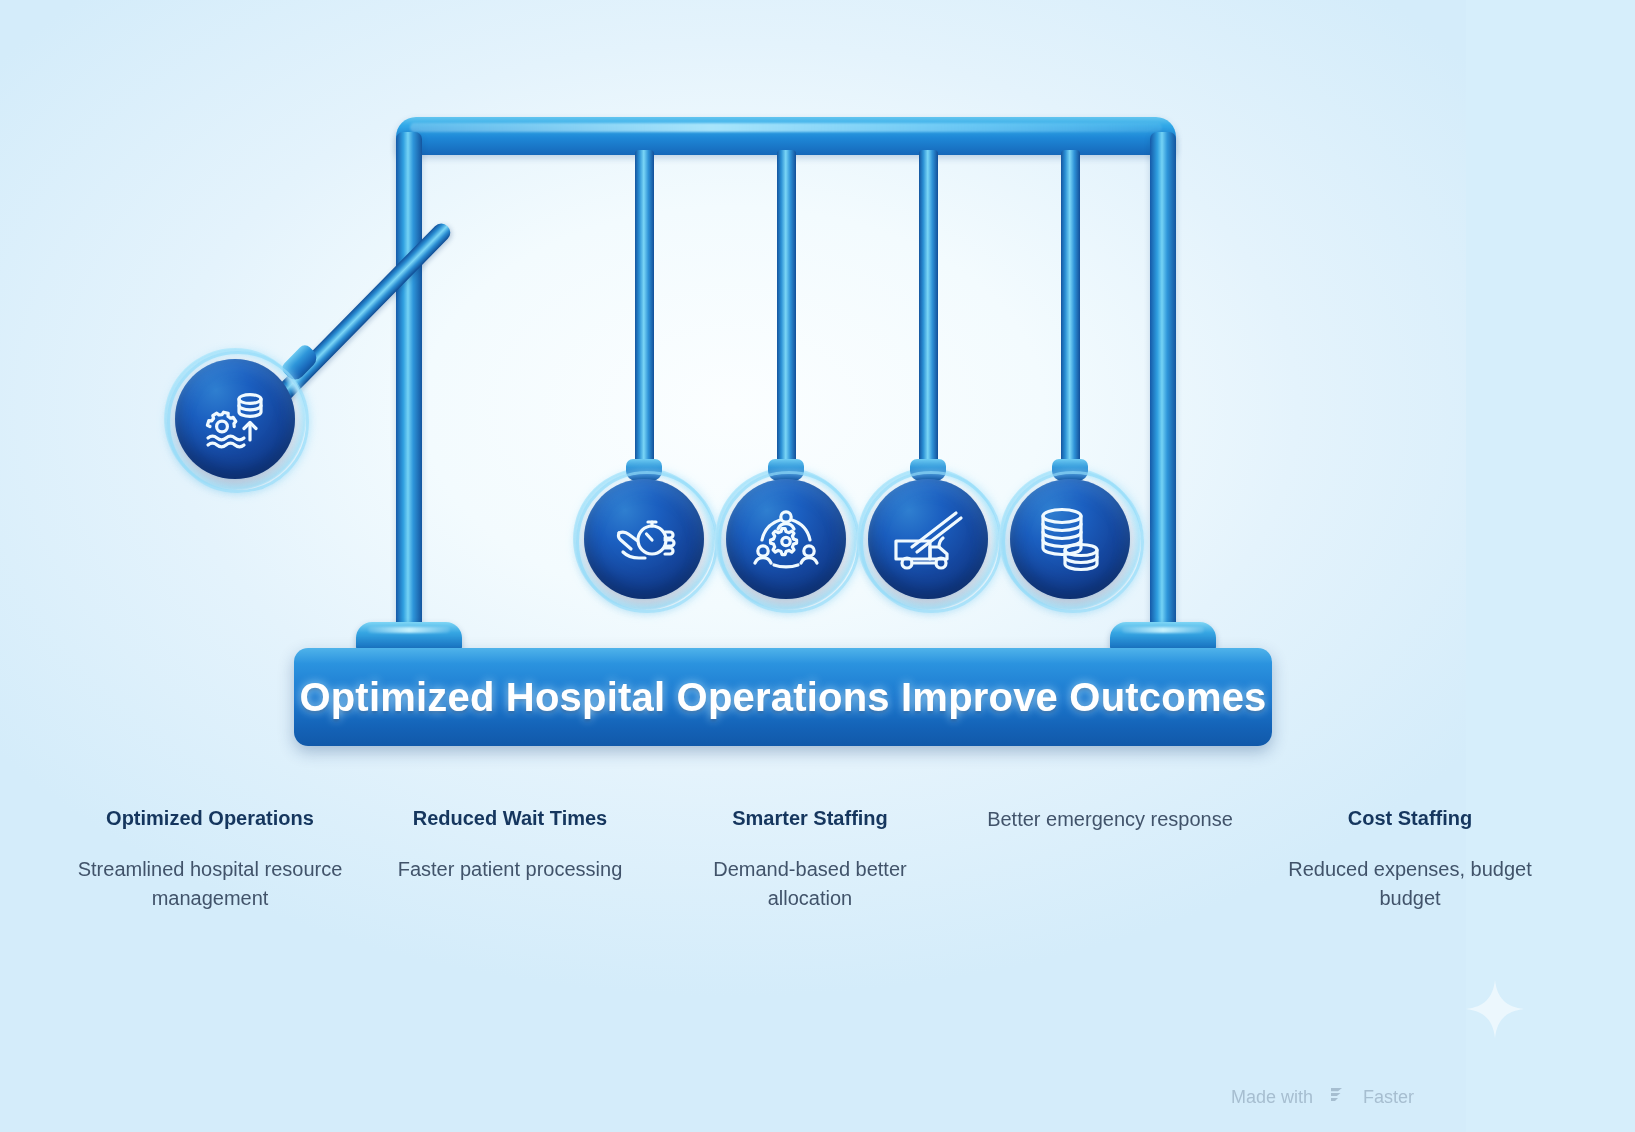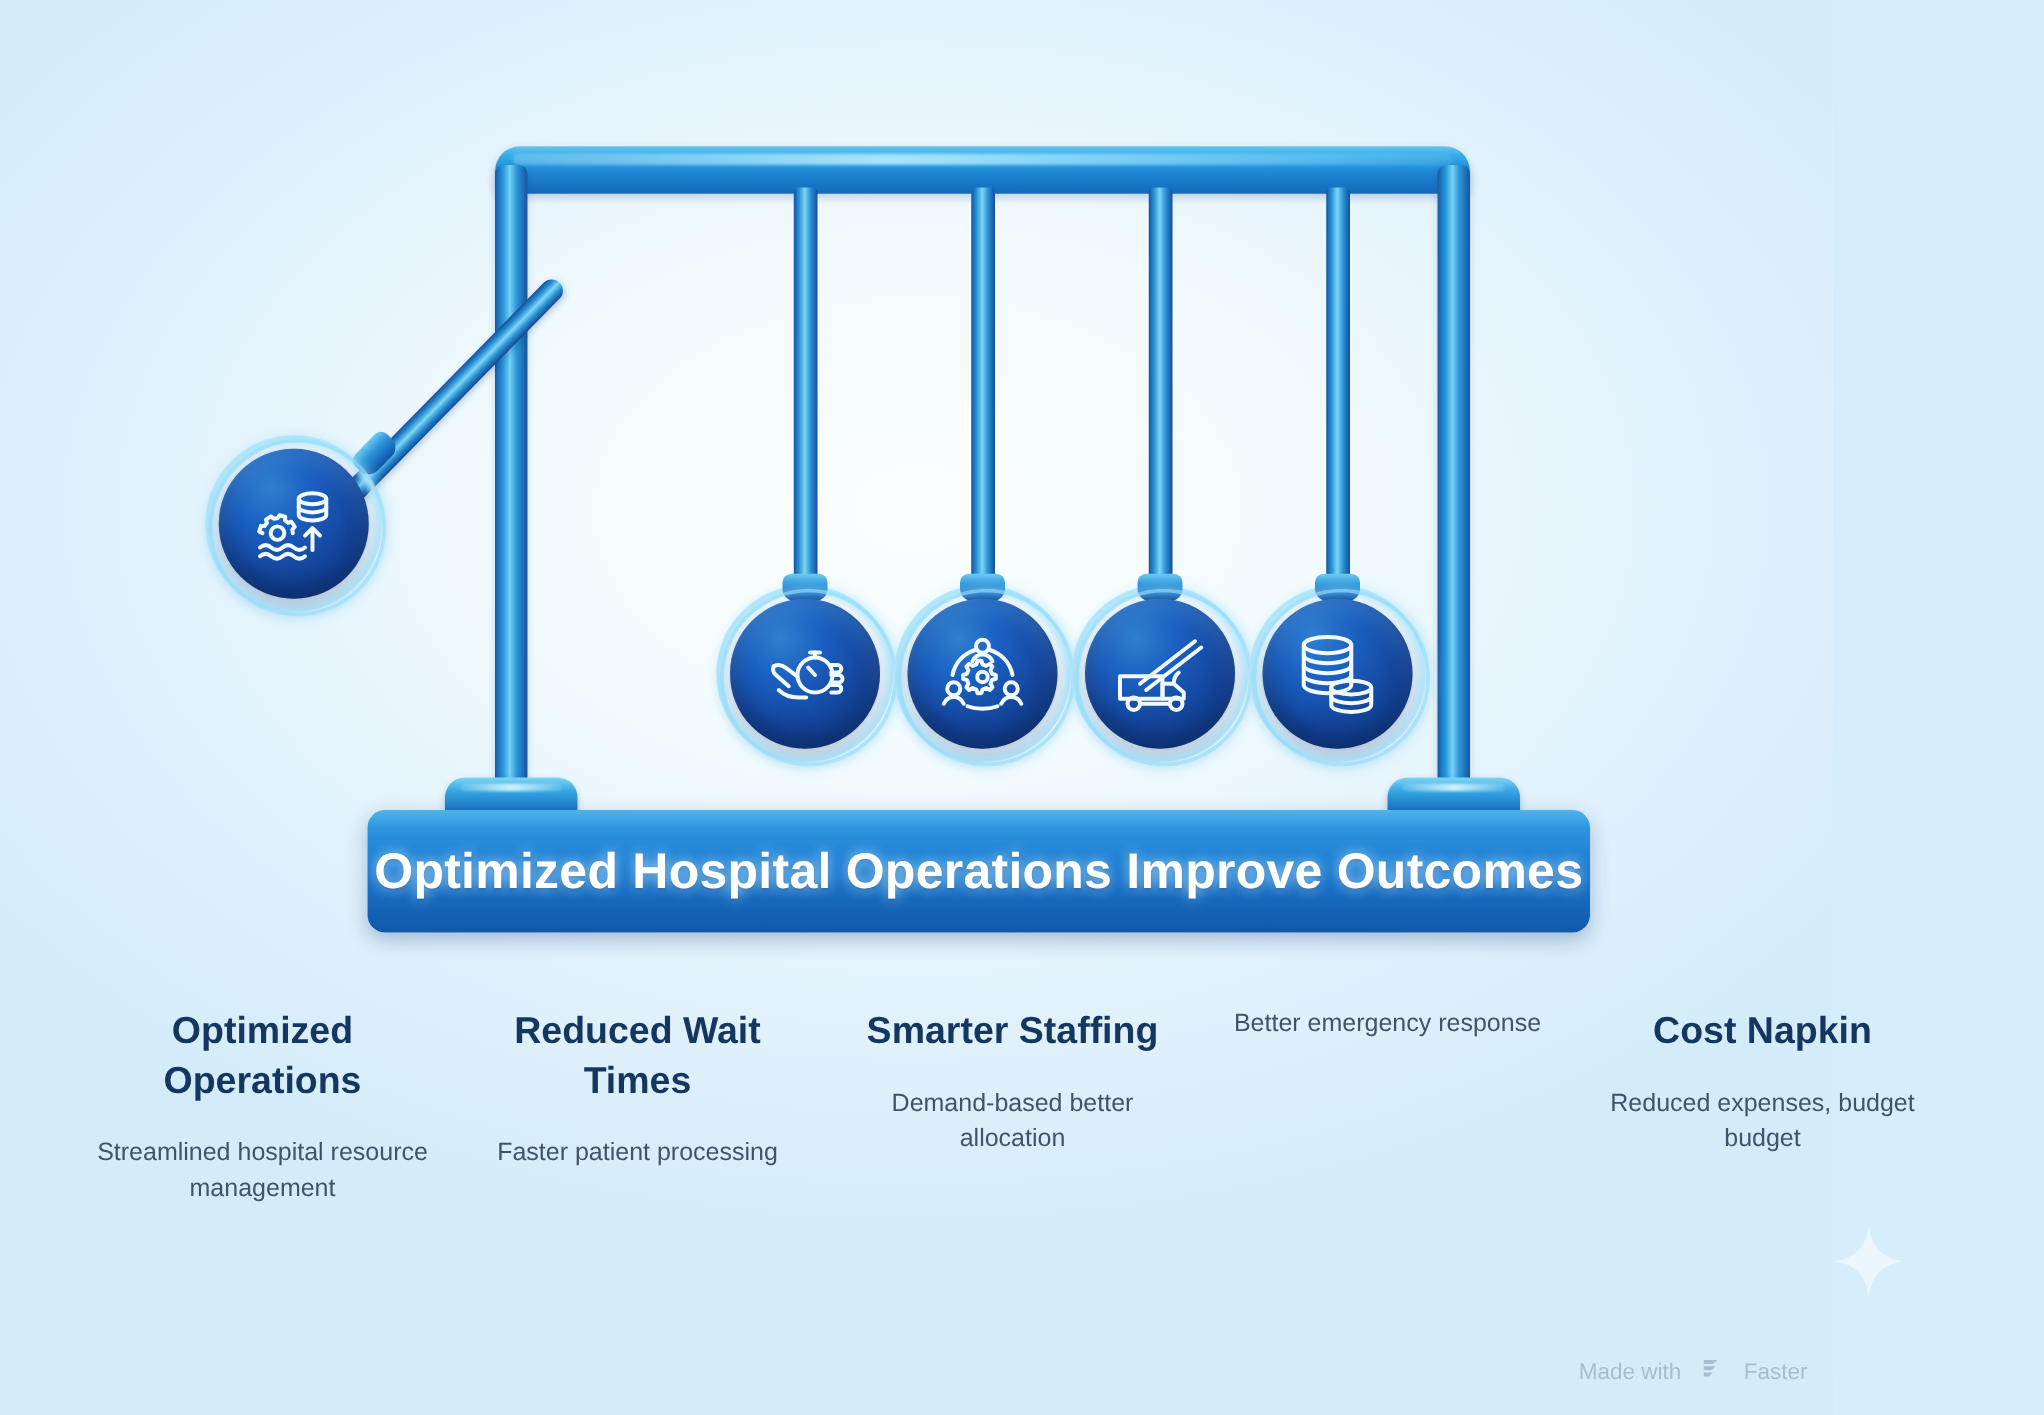--- a/index.html
+++ b/index.html
@@ -198,21 +198,21 @@
     display: flex;
     align-items: flex-start;
   }
   .legend-col {
     flex: 1 1 0;
     text-align: center;
     padding: 0 10px;
   }
   .legend-title {
     color: #15365e;
-    font-size: 30px;
+    font-size: 20px;
     font-weight: bold;
     line-height: 1.32;
     margin: 0 0 24px 0;
     text-align: center;
   }
   .legend-desc {
     color: #41536a;
     font-size: 20px;
     line-height: 1.42;
     margin: 0;
@@ -222,21 +222,21 @@
   .sparkle {
     position: absolute;
     left: 1464px;
     top: 978px;
     width: 62px;
     height: 62px;
     opacity: 0.75;
   }
   .watermark {
     position: absolute;
-    right: 20px;
+    right: 52px;
     bottom: 22px;
     display: flex;
     align-items: center;
     gap: 15px;
     color: #9fb6c9;
     font-size: 18px;
     opacity: 0.85;
   }
   .watermark .wm-mark { display: block; }
 </style>
@@ -393,21 +393,21 @@
     <div class="legend-col">
       <p class="legend-title">Smarter Staffing</p>
       <p class="legend-desc">Demand-based better allocation</p>
     </div>
 
     <div class="legend-col">
       <p class="legend-desc">Better emergency response</p>
     </div>
 
     <div class="legend-col">
-      <p class="legend-title">Cost Napkin</p>
+      <p class="legend-title">Cost Staffing</p>
       <p class="legend-desc">Reduced expenses, budget budget</p>
     </div>
   </div>
 
   <div class="sparkle">
     <svg width="62" height="62" viewBox="0 0 62 62">
       <path d="M31 2 C33 20 42 29 60 31 C42 33 33 42 31 60 C29 42 20 33 2 31 C20 29 29 20 31 2 Z" fill="#ffffff" opacity="0.72"></path>
     </svg>
   </div>
 

